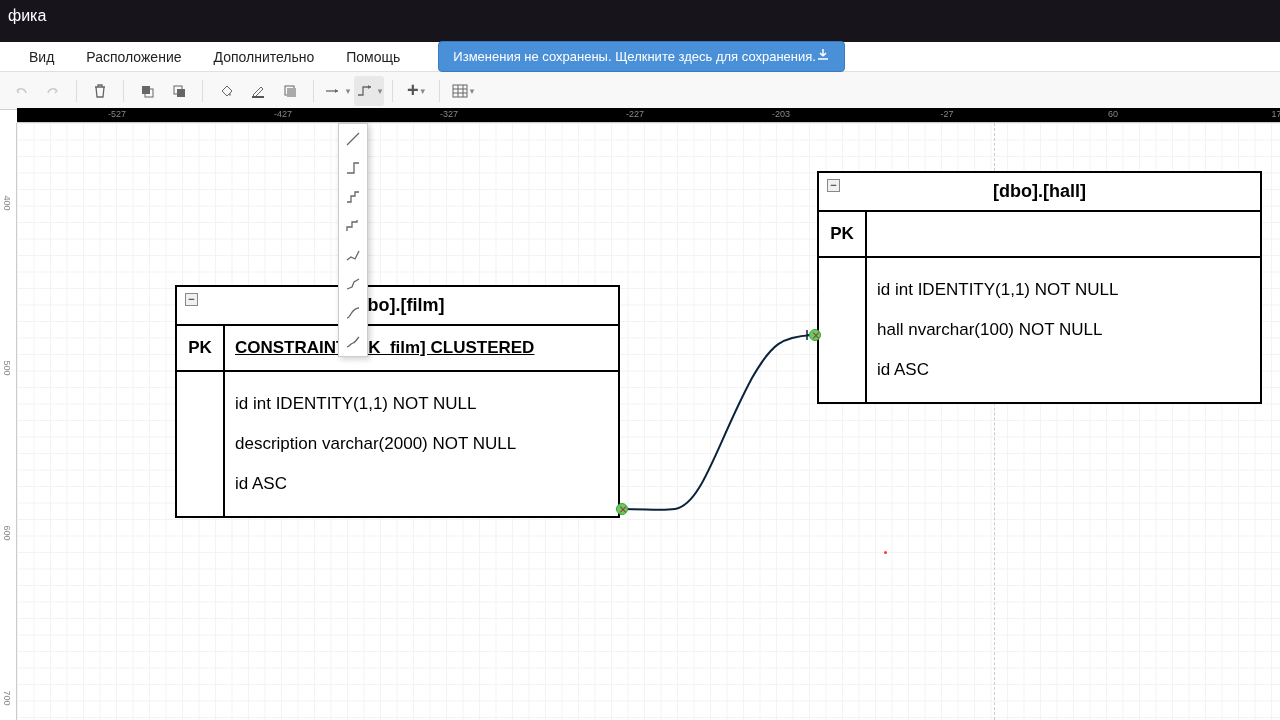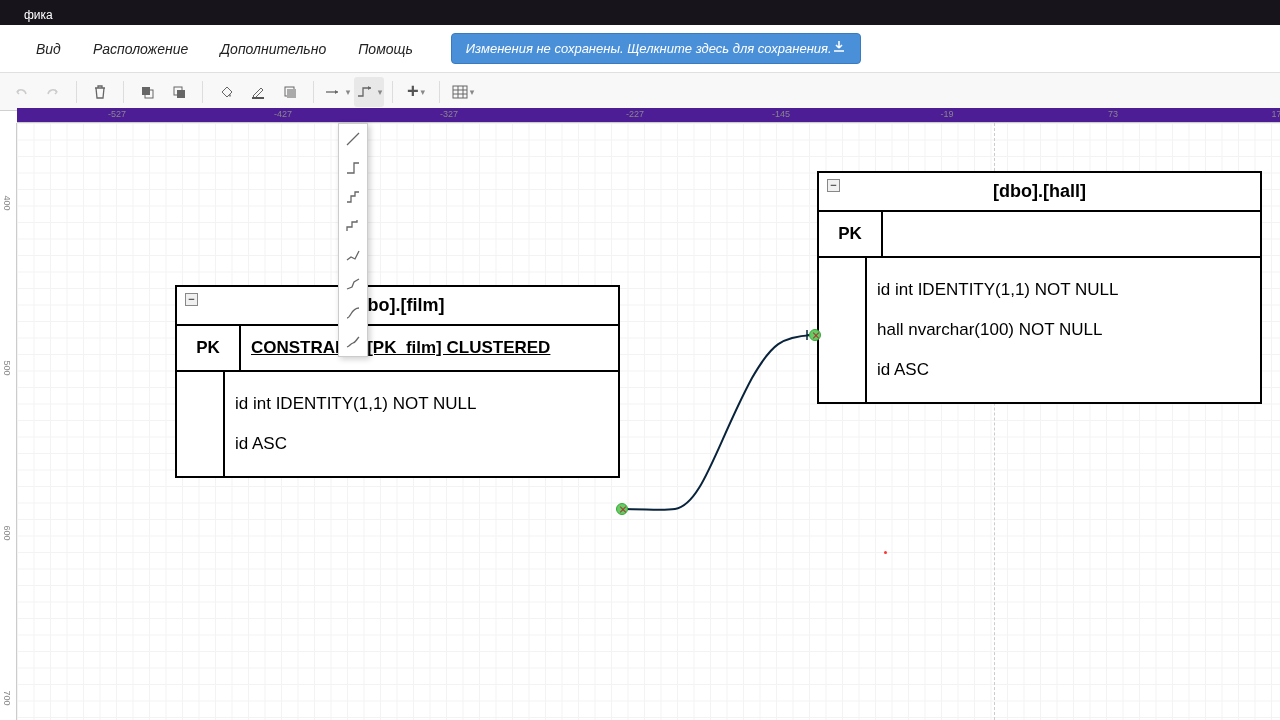--- a/index.html
+++ b/index.html
@@ -6,34 +6,33 @@
   body {
     margin: 0;
     font-family: Arial, sans-serif;
     font-size: 13px;
     overflow: hidden;
     background: #fff;
   }
   .titlebar {
     background: #18141c;
     color: #fff;
-    height: 25px;
+    height: 42px;
     line-height: 31px;
-    padding-left: 24px;
-    font-size: 12px;
+    padding-left: 8px;
+    font-size: 16px;
   }
   .menubar {
     background: #fff;
-    height: 48px;
+    height: 30px;
     border-bottom: 1px solid #e0e0e0;
     display: flex;
     align-items: center;
-    padding-left: 22px;
+    padding-left: 15px;
     gap: 4px;
-    font-style: italic;
   }
   .menu-item {
     padding: 6px 14px;
     cursor: pointer;
     font-size: 14px;
     color: #222;
     border-radius: 3px;
   }
   .save-badge {
     margin-left: 20px;
@@ -74,21 +73,21 @@
   .canvas-wrap {
     position: absolute;
     top: 108px;
     left: 0;
     right: 0;
     bottom: 0;
   }
   .ruler-h {
     position: absolute;
     top: 0; left: 17px; right: 0; height: 15px;
-    background: #4c1d95;
+    background: #000000;
     border-bottom: 1px solid #ccc;
     font-size: 9px;
     color: #888;
     overflow: hidden;
   }
   .ruler-h span { position: absolute; top: 1px; transform: translateX(-50%); }
   .ruler-v {
     position: absolute;
     top: 15px; left: 0; bottom: 0; width: 17px;
     background: #fff;
@@ -134,21 +133,21 @@
     line-height: 11px;
     text-align: center;
     cursor: pointer;
     color: #555;
   }
   .entity-header-row, .entity-body-row {
     display: flex;
   }
   .entity-header-row { border-bottom: 2px solid #000; }
   .pk-col {
-    width: 64px;
+    width: 48px;
     border-right: 2px solid #000;
     text-align: center;
     font-weight: bold;
     font-size: 17px;
     padding: 12px 4px;
   }
   .pk-col-body {
     width: 48px;
     border-right: 2px solid #000;
   }
@@ -321,23 +320,23 @@
       <span class="arrow">▾</span>
     </div>
 </div>
 
 <div class="canvas-wrap">
   <div class="ruler-h">
     <span style="left:100px">-527</span>
     <span style="left:266px">-427</span>
     <span style="left:432px">-327</span>
     <span style="left:618px">-227</span>
-    <span style="left:764px">-145</span>
-    <span style="left:930px">-19</span>
-    <span style="left:1096px">73</span>
+    <span style="left:764px">-203</span>
+    <span style="left:930px">-27</span>
+    <span style="left:1096px">60</span>
     <span style="left:1262px">173</span>
   </div>
   <div class="ruler-v">
     <span style="top:80px">400</span>
     <span style="top:245px">500</span>
     <span style="top:410px">600</span>
     <span style="top:575px">700</span>
   </div>
 
   <div class="canvas">
@@ -393,20 +392,21 @@
         <span>[dbo].[film]</span>
       </div>
       <div class="entity-header-row">
         <div class="pk-col">PK</div>
         <div class="constraint-col">CONSTRAINT [PK_film] CLUSTERED</div>
       </div>
       <div class="entity-body-row">
         <div class="pk-col-body"></div>
         <div class="body-col">
           <div class="field">id int IDENTITY(1,1) NOT NULL</div>
+          <div class="field">description varchar(2000) NOT NULL</div>
           <div class="field">id ASC</div>
         </div>
       </div>
     </div>
 
     <div class="entity" style="left:800px; top:48px; width:445px;">
       <div class="entity-title">
         <div class="collapse-box">−</div>
         <span>[dbo].[hall]</span>
       </div>

